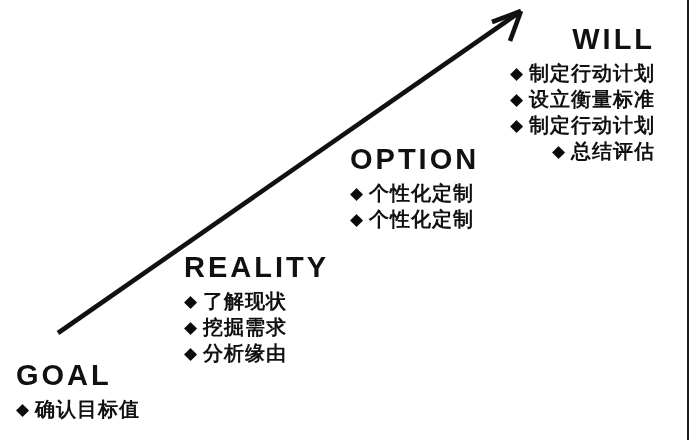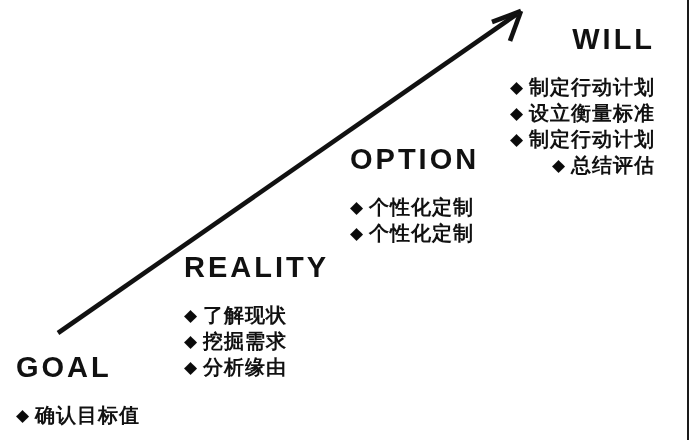--- a/index.html
+++ b/index.html
@@ -31,21 +31,21 @@
   .stage-title {
     font-family: "Liberation Sans", "DejaVu Sans", sans-serif;
     font-weight: bold;
     font-size: 29px;
     line-height: 30px;
     letter-spacing: 3px;
     color: #111111;
     white-space: nowrap;
   }
   .stage-items {
-    margin-top: 20px;
+    margin-top: 6px;
   }
   .stage-item {
     display: block;
     font-family: "DejaVu Sans", "Liberation Sans", sans-serif;
     font-weight: bold;
     font-size: 20px;
     line-height: 26px;
     color: #111111;
     white-space: nowrap;
   }
@@ -56,21 +56,21 @@
     vertical-align: top;
     margin-right: 6px;
     color: #0a0a0a;
   }
   .item-text {
     display: inline-block;
     vertical-align: top;
     letter-spacing: 1px;
   }
   
-  #stage-goal    { left: 16px;  top: 352px; }
+  #stage-goal    { left: 16px;  top: 360px; }
   #stage-reality { left: 184px; top: 252px; }
   #stage-option  { left: 350px; top: 144px; }
   #stage-will    { left: 510px; top: 24px; text-align: right;  }
 
   #right-edge-rule {
     position: absolute;
     left: 687px;
     top: 0;
     width: 2px;
     height: 440px;

